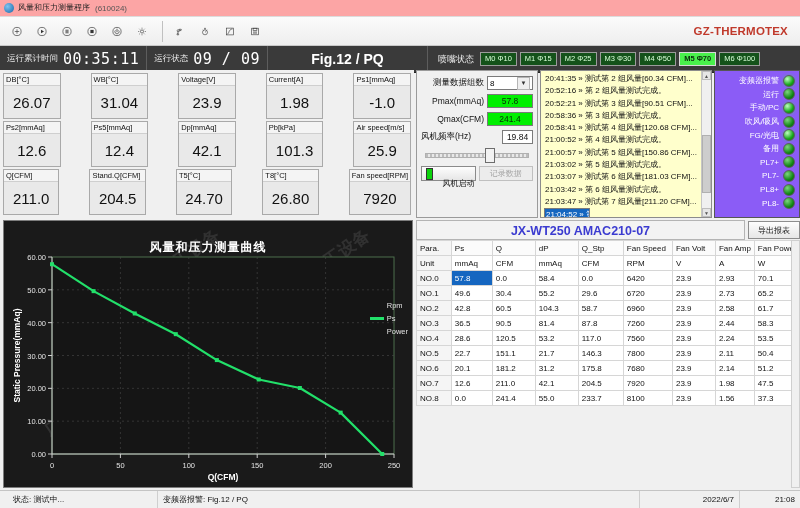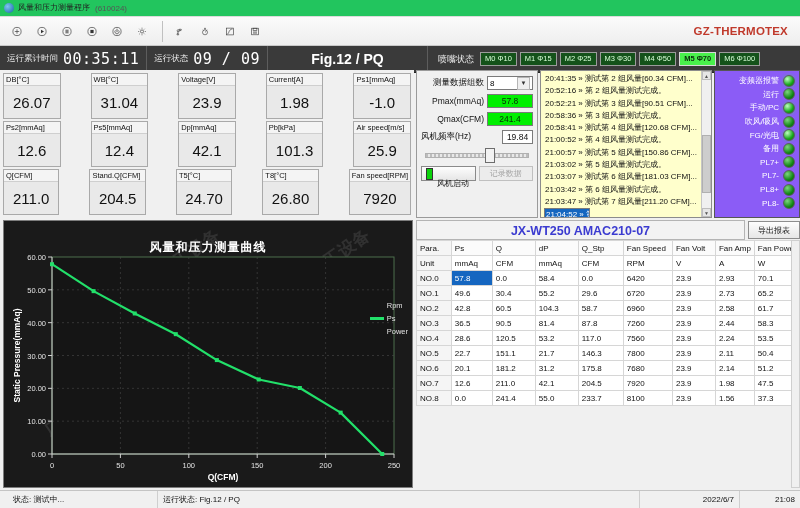--- a/index.html
+++ b/index.html
@@ -5,21 +5,21 @@
   html,body{margin:0;padding:0;}
   body{
     width:800px;height:508px;overflow:hidden;
     font-family:"Liberation Sans","DejaVu Sans",sans-serif;
     background:#efefef;
     -webkit-font-smoothing:antialiased;
   }
   .app{position:relative;width:800px;height:508px;background:#f0f0f0;}
 
   
-  .titlebar{height:15px;background:#22c55e;border-bottom:1px solid #dcdcdc;
+  .titlebar{height:15px;background:#fca5a5;border-bottom:1px solid #dcdcdc;
     display:flex;align-items:center;padding:8px 4px;box-sizing:border-box;}
   .tb-icon{width:10px;height:10px;border-radius:50%;
     background:radial-gradient(circle at 35% 35%,#7fc4f0,#1565a8);margin-right:4px;flex:0 0 auto;}
   .tb-title{font-size:8px;color:#222;line-height:1;}
   .tb-id{font-size:8px;color:#555;margin-left:5px;}
 
   
   .toolbar{height:29px;background:linear-gradient(#fbfbfb,#eeeeee);
     border-bottom:1px solid #c8c8c8;display:flex;align-items:center;padding:0 6px;box-sizing:border-box;}
   .tbtn{width:22px;height:22px;margin-right:3px;display:flex;align-items:center;justify-content:center;
@@ -72,21 +72,21 @@
   .fld.white{background:#ffffff;color:#111;margin-left:28px;}
   .slider{margin:4px 2px 5px 2px;position:relative;height:13px;}
   .slider .track{position:absolute;top:5px;left:2px;right:2px;height:3px;
     background:repeating-linear-gradient(90deg,#bdbdbd 0 2px,#e8e8e8 2px 4px);border:1px solid #b0b0b0;}
   .slider .knob{position:absolute;left:62px;top:0;width:8px;height:13px;background:#f2f2f2;
     border:1px solid #6d6d6d;cursor:pointer;}
   .btnrow{display:flex;gap:3px;align-items:center;}
   .runbtn{flex:1;height:15px;border:1px solid #8a8a8a;background:linear-gradient(#fdfdfd,#e6e6e6);
     display:flex;align-items:center;font-size:8px;color:#111;cursor:pointer;box-sizing:border-box;}
   .runbtn .led{width:5px;height:10px;background:#0bd20b;border:1px solid #333;margin:0 4px;}
-  .runbtn .rl{flex:1;text-align:left;margin-top:20px;}
+  .runbtn .rl{flex:1;text-align:right;margin-top:20px;}
   .recbtn{flex:1;height:15px;border:1px solid #c0c0c0;background:#ececec;color:#a6a6a6;
     display:flex;align-items:center;justify-content:center;font-size:8px;box-sizing:border-box;cursor:pointer;}
 
   
   .logwrap{flex:1;margin:0 2px;border:1px solid #8c8c8c;background:#ffffcc;position:relative;
     overflow:hidden;box-sizing:border-box;}
   .log{padding:2px 2px 0 3px;}
   .logline{font-size:8px;color:#111;line-height:12.3px;white-space:nowrap;
     overflow:hidden;text-overflow:ellipsis;padding-left:1px;}
   .logline.sel{background:#1566c0;color:#fff;}
@@ -637,17 +637,17 @@
             <td>1.56</td>
             <td>37.3</td>
           </tr>
         </tbody>
     </table>
     <div class="tscroll"></div>
   </div>
 
   <div class="statusbar">
     <div class="sb-cell sb-a">状态: 测试中...</div>
-    <div class="sb-cell sb-b">运行状态: Fig.12 / PQ</div>
+    <div class="sb-cell sb-b">变频器报警: Fig.12 / PQ</div>
     <div class="sb-cell sb-c">2022/6/7</div>
     <div class="sb-cell sb-d">21:08</div>
   </div>
 </div>
 
 </body></html>

